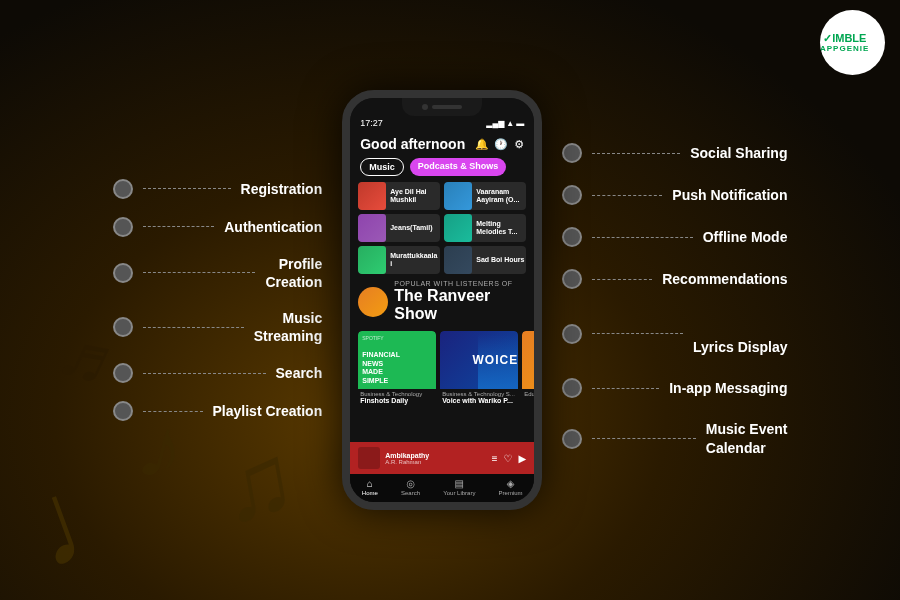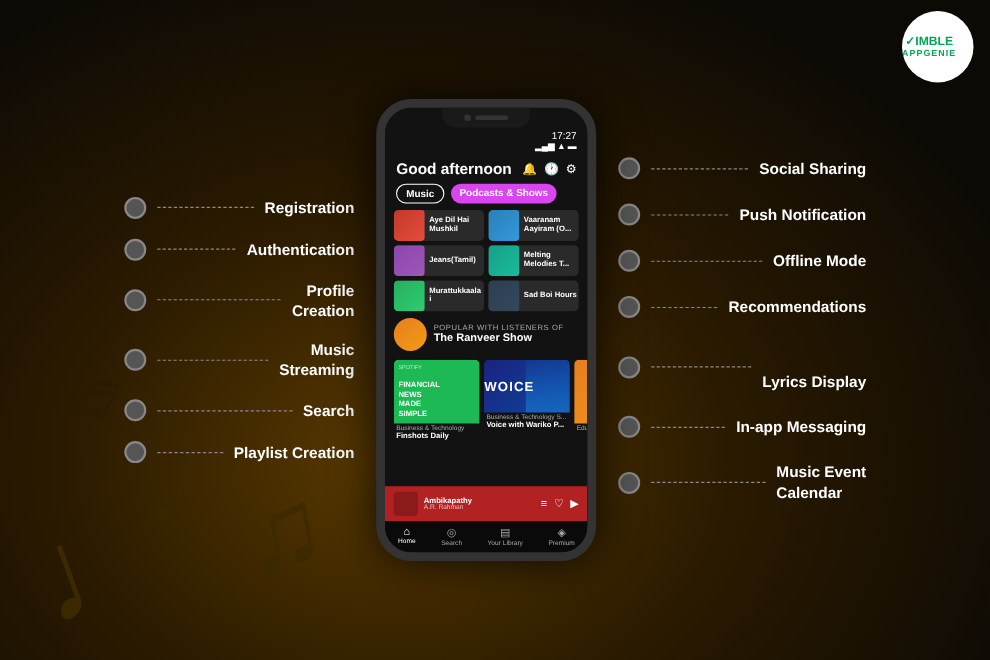--- a/index.html
+++ b/index.html
@@ -156,25 +156,24 @@
       width: 100%;
       height: 100%;
       overflow: hidden;
       position: relative;
     }
 
     
     .status-bar {
       display: flex;
       justify-content: space-between;
-      align-items: flex-end;
+      align-items: center;
       padding: 20px 10px 4px;
       font-size: 9px;
       color: white;
-      flex-direction: column;
     }
 
     .status-icons {
       display: flex;
       gap: 2px;
       align-items: center;
       font-size: 8px;
     }
 
     
@@ -264,21 +263,21 @@
 
     .popular-label {
       color: #aaa;
       font-size: 7px;
       text-transform: uppercase;
       letter-spacing: 0.5px;
     }
 
     .popular-show-name {
       color: white;
-      font-size: 10px;
+      font-size: 16px;
       font-weight: 700;
     }
 
     .popular-row {
       display: flex;
       align-items: center;
       gap: 6px;
     }
 
     .popular-thumb {
@@ -438,24 +437,24 @@
 
     .podcast-green-label {
       font-size: 5px;
       color: rgba(255,255,255,0.7);
       text-transform: uppercase;
     }
 
     
     .podcast-blue {
       background: linear-gradient(135deg, #1a237e, #0d47a1);
-      height: 48px;
-      display: flex;
-      align-items: center;
-      justify-content: flex-start;
+      height: 58px;
+      display: flex;
+      align-items: center;
+      justify-content: flex-end;
       border-radius: 4px 4px 0 0;
       position: relative;
       overflow: hidden;
     }
 
     .podcast-blue-text {
       color: white;
       font-size: 12px;
       font-weight: 900;
       letter-spacing: 1px;

